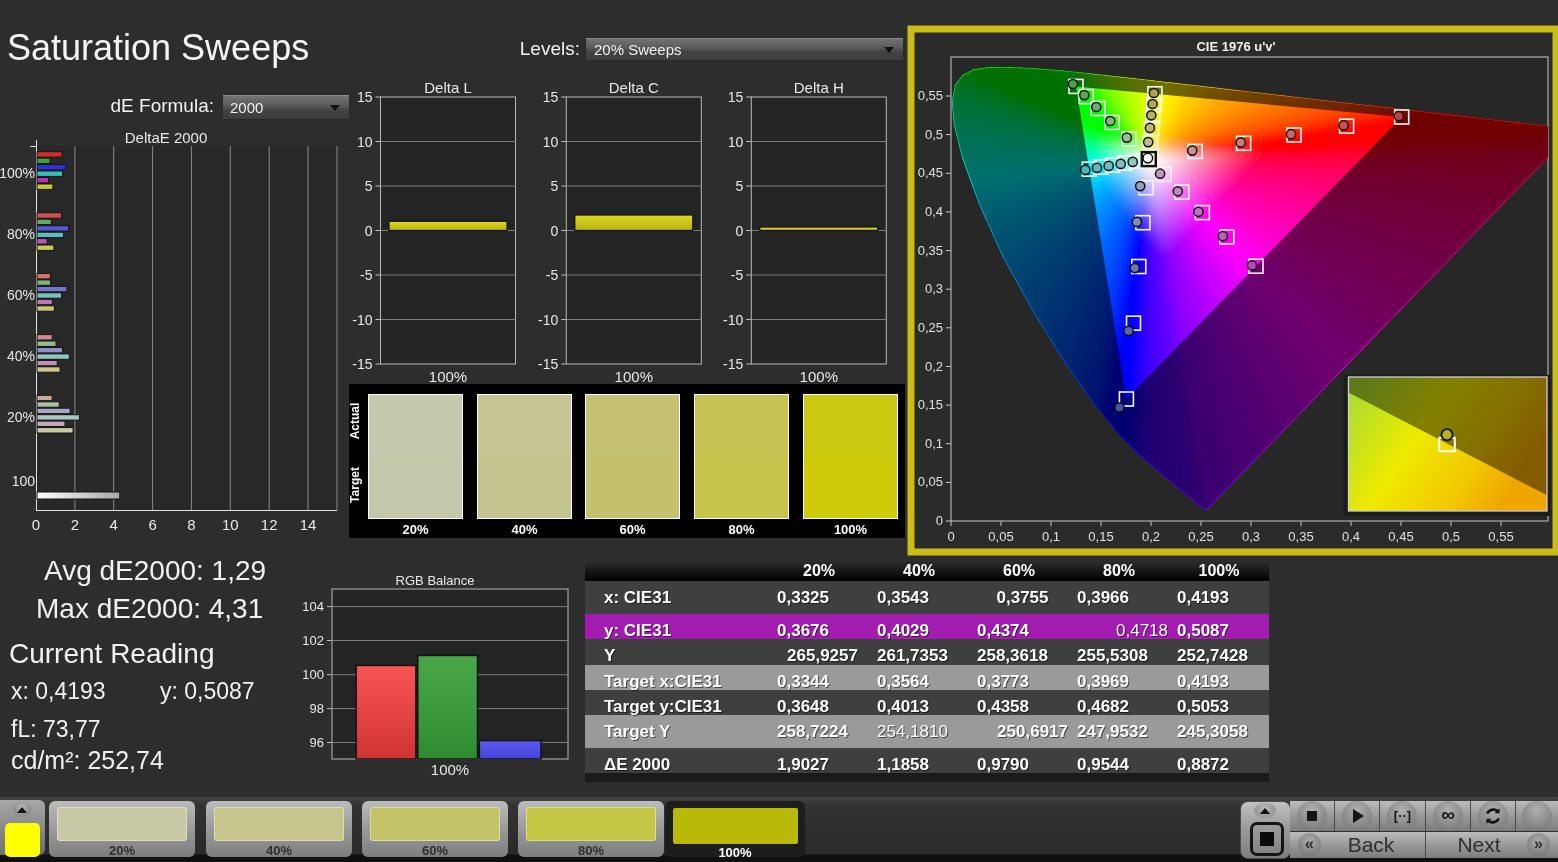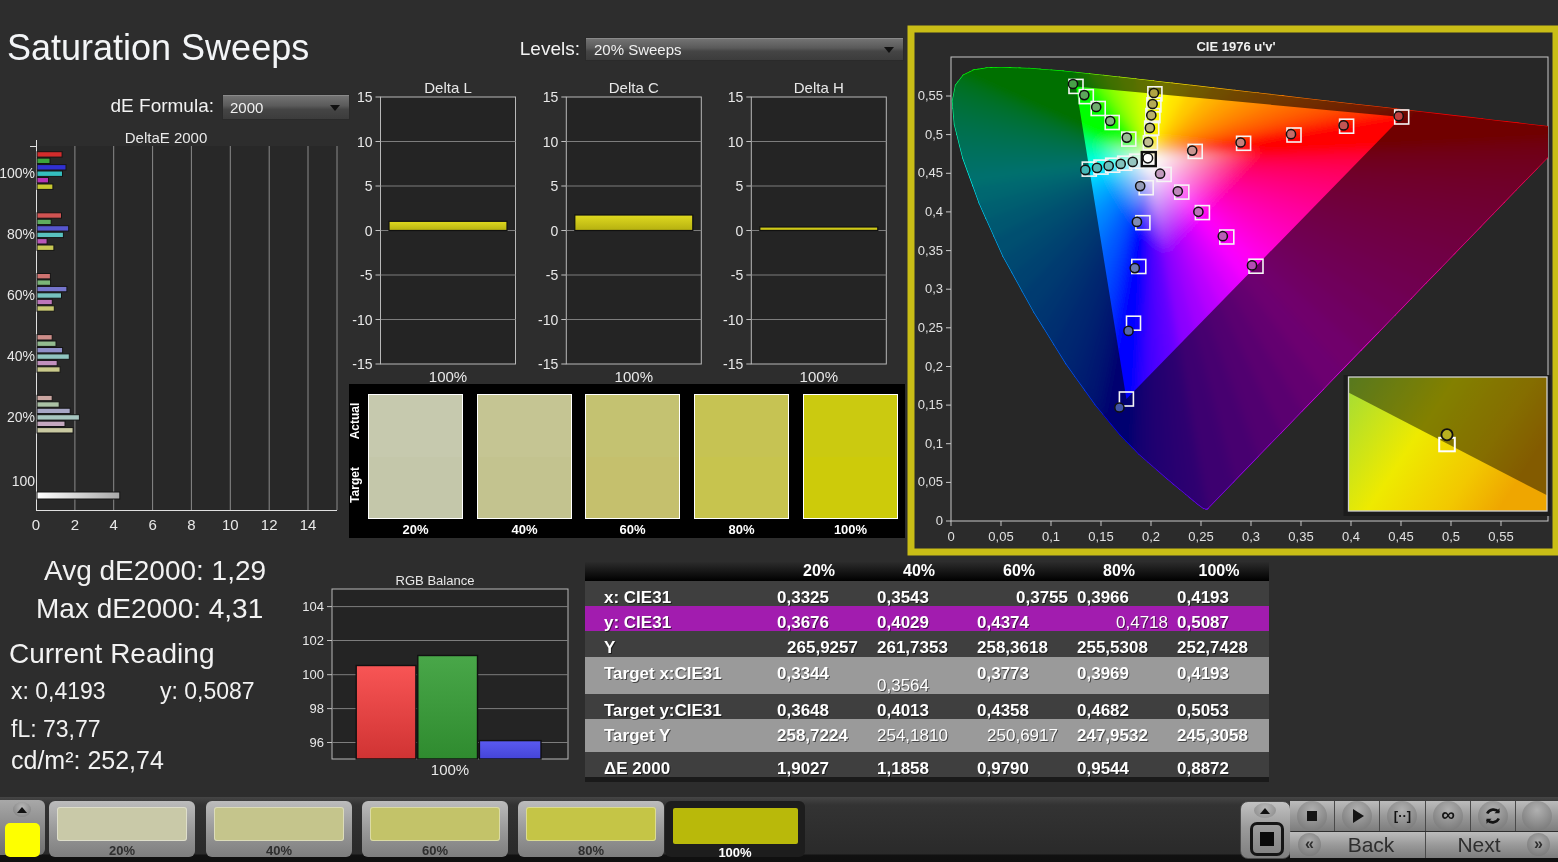--- a/index.html
+++ b/index.html
@@ -1439,21 +1439,21 @@
           <td style="text-align:center;font-weight:bold;font-size:16px">20%</td>
           <td style="text-align:center;font-weight:bold;font-size:16px">40%</td>
           <td style="text-align:center;font-weight:bold;font-size:16px">60%</td>
           <td style="text-align:center;font-weight:bold;font-size:16px">80%</td>
           <td style="text-align:center;font-weight:bold;font-size:16px">100%</td>
         </tr>
         <tr style="height:25.2px;background:#3f3f3f">
           <td style="font-weight:bold;padding-left:19px;text-shadow:1px 1px 0 rgba(0,0,0,0.55);padding-top:8px;padding-bottom:0;height:17.2px;line-height:17px;white-space:nowrap;vertical-align:top">x: CIE31</td>
           <td style="text-align:left;font-weight:bold;padding-left:8px;text-shadow:1px 1px 0 rgba(0,0,0,0.55);padding-top:8px;padding-bottom:0;height:17.2px;line-height:17px;vertical-align:top;white-space:nowrap">0,3325</td>
           <td style="text-align:left;font-weight:bold;padding-left:8px;text-shadow:1px 1px 0 rgba(0,0,0,0.55);padding-top:8px;padding-bottom:0;height:17.2px;line-height:17px;vertical-align:top;white-space:nowrap">0,3543</td>
-          <td style="text-align:right;font-weight:bold;padding-left:8px;text-shadow:1px 1px 0 rgba(0,0,0,0.55);padding-top:8px;padding-bottom:0;height:17.2px;line-height:17px;vertical-align:top;white-space:nowrap">0,3755</td>
+          <td style="text-align:center;font-weight:bold;padding-left:8px;text-shadow:1px 1px 0 rgba(0,0,0,0.55);padding-top:8px;padding-bottom:8px;height:17.2px;line-height:17px;vertical-align:top;white-space:nowrap">0,3755</td>
           <td style="text-align:left;font-weight:bold;padding-left:8px;text-shadow:1px 1px 0 rgba(0,0,0,0.55);padding-top:8px;padding-bottom:0;height:17.2px;line-height:17px;vertical-align:top;white-space:nowrap">0,3966</td>
           <td style="text-align:left;font-weight:bold;padding-left:8px;text-shadow:1px 1px 0 rgba(0,0,0,0.55);padding-top:8px;padding-bottom:0;height:17.2px;line-height:17px;vertical-align:top;white-space:nowrap">0,4193</td>
         </tr>
         <tr style="height:25.2px;background:#a21caf">
           <td style="font-weight:bold;padding-left:19px;text-shadow:1px 1px 0 rgba(0,0,0,0.55);padding-top:8px;padding-bottom:0;height:17.2px;line-height:17px;white-space:nowrap;vertical-align:top">y: CIE31</td>
           <td style="text-align:left;font-weight:bold;padding-left:8px;text-shadow:1px 1px 0 rgba(0,0,0,0.55);padding-top:8px;padding-bottom:0;height:17.2px;line-height:17px;vertical-align:top;white-space:nowrap">0,3676</td>
           <td style="text-align:left;font-weight:bold;padding-left:8px;text-shadow:1px 1px 0 rgba(0,0,0,0.55);padding-top:8px;padding-bottom:0;height:17.2px;line-height:17px;vertical-align:top;white-space:nowrap">0,4029</td>
           <td style="text-align:left;font-weight:bold;padding-left:8px;text-shadow:1px 1px 0 rgba(0,0,0,0.55);padding-top:8px;padding-bottom:0;height:17.2px;line-height:17px;vertical-align:top;white-space:nowrap">0,4374</td>
           <td style="text-align:right;font-weight:normal;padding-left:8px;text-shadow:1px 1px 0 rgba(0,0,0,0.55);padding-top:8px;padding-bottom:0;height:17.2px;line-height:17px;vertical-align:top;white-space:nowrap">0,4718</td>
           <td style="text-align:left;font-weight:bold;padding-left:8px;text-shadow:1px 1px 0 rgba(0,0,0,0.55);padding-top:8px;padding-bottom:0;height:17.2px;line-height:17px;vertical-align:top;white-space:nowrap">0,5087</td>
@@ -1462,38 +1462,38 @@
           <td style="font-weight:bold;padding-left:19px;text-shadow:1px 1px 0 rgba(0,0,0,0.55);padding-top:8px;padding-bottom:0;height:17.2px;line-height:17px;white-space:nowrap;vertical-align:top">Y</td>
           <td style="text-align:center;font-weight:bold;padding-left:8px;text-shadow:1px 1px 0 rgba(0,0,0,0.55);padding-top:8px;padding-bottom:0;height:17.2px;line-height:17px;vertical-align:top;white-space:nowrap">265,9257</td>
           <td style="text-align:left;font-weight:bold;padding-left:8px;text-shadow:1px 1px 0 rgba(0,0,0,0.55);padding-top:8px;padding-bottom:0;height:17.2px;line-height:17px;vertical-align:top;white-space:nowrap">261,7353</td>
           <td style="text-align:left;font-weight:bold;padding-left:8px;text-shadow:1px 1px 0 rgba(0,0,0,0.55);padding-top:8px;padding-bottom:0;height:17.2px;line-height:17px;vertical-align:top;white-space:nowrap">258,3618</td>
           <td style="text-align:left;font-weight:bold;padding-left:8px;text-shadow:1px 1px 0 rgba(0,0,0,0.55);padding-top:8px;padding-bottom:0;height:17.2px;line-height:17px;vertical-align:top;white-space:nowrap">255,5308</td>
           <td style="text-align:left;font-weight:bold;padding-left:8px;text-shadow:1px 1px 0 rgba(0,0,0,0.55);padding-top:8px;padding-bottom:0;height:17.2px;line-height:17px;vertical-align:top;white-space:nowrap">252,7428</td>
         </tr>
         <tr style="height:25.2px;background:#9a9a9a">
           <td style="font-weight:bold;padding-left:19px;text-shadow:1px 1px 0 rgba(0,0,0,0.55);padding-top:8px;padding-bottom:0;height:17.2px;line-height:17px;white-space:nowrap;vertical-align:top">Target x:CIE31</td>
           <td style="text-align:left;font-weight:bold;padding-left:8px;text-shadow:1px 1px 0 rgba(0,0,0,0.55);padding-top:8px;padding-bottom:0;height:17.2px;line-height:17px;vertical-align:top;white-space:nowrap">0,3344</td>
-          <td style="text-align:left;font-weight:normal;padding-left:8px;text-shadow:1px 1px 0 rgba(0,0,0,0.55);padding-top:20px;padding-bottom:0;height:17.2px;line-height:17px;vertical-align:top;white-space:nowrap">0,3564</td>
+          <td style="text-align:left;font-weight:bold;padding-left:8px;text-shadow:1px 1px 0 rgba(0,0,0,0.55);padding-top:8px;padding-bottom:0;height:17.2px;line-height:17px;vertical-align:top;white-space:nowrap">0,3564</td>
           <td style="text-align:left;font-weight:bold;padding-left:8px;text-shadow:1px 1px 0 rgba(0,0,0,0.55);padding-top:8px;padding-bottom:0;height:17.2px;line-height:17px;vertical-align:top;white-space:nowrap">0,3773</td>
           <td style="text-align:left;font-weight:bold;padding-left:8px;text-shadow:1px 1px 0 rgba(0,0,0,0.55);padding-top:8px;padding-bottom:0;height:17.2px;line-height:17px;vertical-align:top;white-space:nowrap">0,3969</td>
           <td style="text-align:left;font-weight:bold;padding-left:8px;text-shadow:1px 1px 0 rgba(0,0,0,0.55);padding-top:8px;padding-bottom:0;height:17.2px;line-height:17px;vertical-align:top;white-space:nowrap">0,4193</td>
         </tr>
         <tr style="height:25.2px;background:#3f3f3f">
           <td style="font-weight:bold;padding-left:19px;text-shadow:1px 1px 0 rgba(0,0,0,0.55);padding-top:8px;padding-bottom:0;height:17.2px;line-height:17px;white-space:nowrap;vertical-align:top">Target y:CIE31</td>
           <td style="text-align:left;font-weight:bold;padding-left:8px;text-shadow:1px 1px 0 rgba(0,0,0,0.55);padding-top:8px;padding-bottom:0;height:17.2px;line-height:17px;vertical-align:top;white-space:nowrap">0,3648</td>
           <td style="text-align:left;font-weight:bold;padding-left:8px;text-shadow:1px 1px 0 rgba(0,0,0,0.55);padding-top:8px;padding-bottom:0;height:17.2px;line-height:17px;vertical-align:top;white-space:nowrap">0,4013</td>
           <td style="text-align:left;font-weight:bold;padding-left:8px;text-shadow:1px 1px 0 rgba(0,0,0,0.55);padding-top:8px;padding-bottom:0;height:17.2px;line-height:17px;vertical-align:top;white-space:nowrap">0,4358</td>
           <td style="text-align:left;font-weight:bold;padding-left:8px;text-shadow:1px 1px 0 rgba(0,0,0,0.55);padding-top:8px;padding-bottom:0;height:17.2px;line-height:17px;vertical-align:top;white-space:nowrap">0,4682</td>
           <td style="text-align:left;font-weight:bold;padding-left:8px;text-shadow:1px 1px 0 rgba(0,0,0,0.55);padding-top:8px;padding-bottom:0;height:17.2px;line-height:17px;vertical-align:top;white-space:nowrap">0,5053</td>
         </tr>
         <tr style="height:25.2px;background:#9a9a9a">
           <td style="font-weight:bold;padding-left:19px;text-shadow:1px 1px 0 rgba(0,0,0,0.55);padding-top:8px;padding-bottom:0;height:17.2px;line-height:17px;white-space:nowrap;vertical-align:top">Target Y</td>
           <td style="text-align:left;font-weight:bold;padding-left:8px;text-shadow:1px 1px 0 rgba(0,0,0,0.55);padding-top:8px;padding-bottom:0;height:17.2px;line-height:17px;vertical-align:top;white-space:nowrap">258,7224</td>
           <td style="text-align:left;font-weight:normal;padding-left:8px;text-shadow:1px 1px 0 rgba(0,0,0,0.55);padding-top:8px;padding-bottom:8px;height:17.2px;line-height:17px;vertical-align:top;white-space:nowrap">254,1810</td>
-          <td style="text-align:center;font-weight:normal;padding-left:8px;text-shadow:1px 1px 0 rgba(0,0,0,0.55);padding-top:8px;padding-bottom:0;height:17.2px;line-height:17px;vertical-align:top;white-space:nowrap">250,6917</td>
+          <td style="text-align:right;font-weight:bold;padding-left:8px;text-shadow:1px 1px 0 rgba(0,0,0,0.55);padding-top:8px;padding-bottom:0;height:17.2px;line-height:17px;vertical-align:top;white-space:nowrap">250,6917</td>
           <td style="text-align:left;font-weight:bold;padding-left:8px;text-shadow:1px 1px 0 rgba(0,0,0,0.55);padding-top:8px;padding-bottom:0;height:17.2px;line-height:17px;vertical-align:top;white-space:nowrap">247,9532</td>
           <td style="text-align:left;font-weight:bold;padding-left:8px;text-shadow:1px 1px 0 rgba(0,0,0,0.55);padding-top:8px;padding-bottom:0;height:17.2px;line-height:17px;vertical-align:top;white-space:nowrap">245,3058</td>
         </tr>
         <tr style="height:25.2px;background:#3f3f3f">
           <td style="font-weight:bold;padding-left:19px;text-shadow:1px 1px 0 rgba(0,0,0,0.55);padding-top:8px;padding-bottom:0;height:17.2px;line-height:17px;white-space:nowrap;vertical-align:top">ΔE 2000</td>
           <td style="text-align:left;font-weight:bold;padding-left:8px;text-shadow:1px 1px 0 rgba(0,0,0,0.55);padding-top:8px;padding-bottom:0;height:17.2px;line-height:17px;vertical-align:top;white-space:nowrap">1,9027</td>
           <td style="text-align:left;font-weight:bold;padding-left:8px;text-shadow:1px 1px 0 rgba(0,0,0,0.55);padding-top:8px;padding-bottom:0;height:17.2px;line-height:17px;vertical-align:top;white-space:nowrap">1,1858</td>
           <td style="text-align:left;font-weight:bold;padding-left:8px;text-shadow:1px 1px 0 rgba(0,0,0,0.55);padding-top:8px;padding-bottom:0;height:17.2px;line-height:17px;vertical-align:top;white-space:nowrap">0,9790</td>
           <td style="text-align:left;font-weight:bold;padding-left:8px;text-shadow:1px 1px 0 rgba(0,0,0,0.55);padding-top:8px;padding-bottom:0;height:17.2px;line-height:17px;vertical-align:top;white-space:nowrap">0,9544</td>
           <td style="text-align:left;font-weight:bold;padding-left:8px;text-shadow:1px 1px 0 rgba(0,0,0,0.55);padding-top:8px;padding-bottom:0;height:17.2px;line-height:17px;vertical-align:top;white-space:nowrap">0,8872</td>

